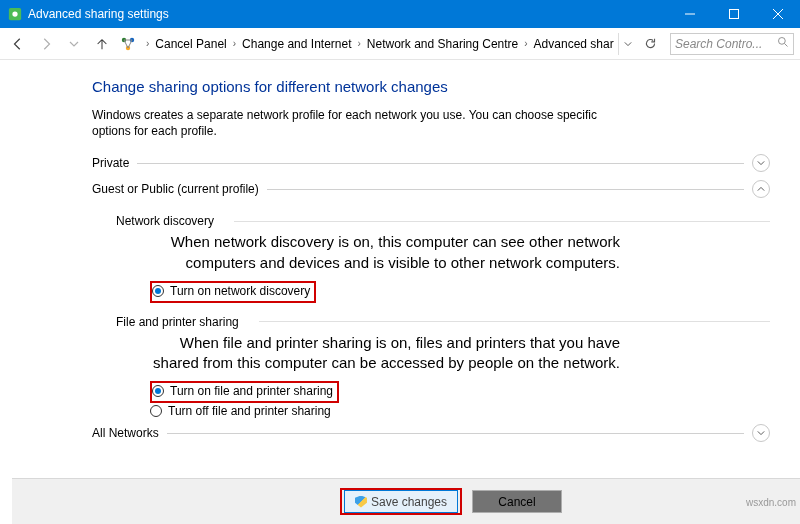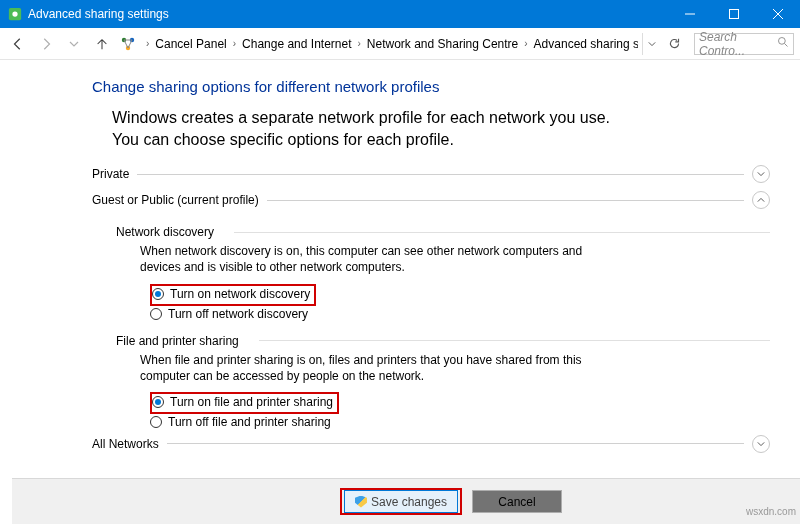--- a/index.html
+++ b/index.html
@@ -42,54 +42,54 @@
   .navbtn { width:24px; height:24px; display:flex; align-items:center; justify-content:center; color:#606060; }
   .navbtn.disabled { color:#b0b0b0; }
   .crumb-icon { width:16px; height:16px; margin: 0 4px 0 2px; display:flex;align-items:center;justify-content:center;}
   .breadcrumbs { display:flex; align-items:center; flex:1; gap:2px; color:#000; white-space:nowrap; overflow:hidden;}
   .crumb { padding:2px 2px; }
   .crumb-sep { color:#606060; padding:0 2px; font-size:10px;}
   .nav-right { display:flex; align-items:center; gap:2px; }
   .dd { width:18px; height:22px; display:flex; align-items:center; justify-content:center; color:#555; border-left:1px solid #ddd;}
   .refresh { width:24px; height:24px; display:flex; align-items:center; justify-content:center; color:#555;}
   .searchbox {
-    width:100px; height:22px; border:1px solid #ccc; margin-left:6px;
+    width:124px; height:22px; border:1px solid #ccc; margin-left:6px;
     display:flex; align-items:center; padding:0 4px; color:#888; font-style:italic;
   }
   .searchbox .sicon { margin-left:auto; color:#888;}
 
   .content {
     position:absolute;
     top:60px; bottom:46px; left:0; right:0;
     overflow:hidden;
     padding: 10px 30px 6px 92px;
   }
   h1.pagetitle {
     color:#003399;
     font-weight:400;
     font-size:15px;
     margin:8px 0 12px 0;
   }
-  .desc { color:#000; margin-bottom:14px; line-height:1.35; max-width:520px; font-size:16px;margin-left:20px;}
+  .desc { color:#000; margin-bottom:14px; line-height:1.35; max-width:520px; font-size:12px;}
   .section-row {
     display:flex; align-items:center; gap:8px;
     padding: 1px 0;
     margin: 2px 0 6px 0;
     font-size:12px;
   }
   .section-row .label { white-space:nowrap;}
   .section-row .line { flex:1; height:1px; background:#d0d0d0; }
   .chev {
     width:18px; height:18px; border:1px solid #c8c8c8; border-radius:50%;
     display:flex; align-items:center; justify-content:center; color:#555;
     font-size:10px;
   }
   .subheading { margin: 15px 0 4px 24px; font-size:12px; display:flex; align-items:center; gap:20px;}
   .subheading .line { flex:1; height:1px; background:#e0e0e0; }
-  .subdesc { margin: 4px 0 8px 48px; max-width:480px; line-height:1.35; font-size:12px;}
+  .subdesc { margin: 4px 0 8px 48px; max-width:480px; line-height:1.35; font-size:15px;text-align:right;}
   .radios { margin-left:58px; }
   .radio-line { display:flex; align-items:center; gap:6px; padding:1px 0; font-size:12px;}
   .radio-dot {
     width:12px; height:12px; border:1px solid #333; border-radius:50%;
     display:flex; align-items:center; justify-content:center; background:#fff;
   }
   .radio-dot.checked::after {
     content:""; width:6px; height:6px; border-radius:50%; background:#0078d7;
   }
   .highlight-box {
@@ -110,21 +110,21 @@
     font-size:12px; padding:0 10px;
   }
   .btn.primary { border:1px solid #0078d7; background:#e5f1fb; color:#444;}
   .highlight-btn { border:2px solid #d00000; padding:0 2px;}
   .shield {
     width:12px; height:12px;
     background: linear-gradient(135deg,#3ca0e7 50%,#f7c948 50%);
     clip-path: polygon(50% 0,100% 18%,100% 60%,50% 100%,0 60%,0 18%);
   }
   .watermark {
-    position:absolute; right:4px; bottom:7px; font-size:10px; color:#999;margin-top:33px;
+    position:absolute; right:4px; bottom:16px; font-size:10px; color:#999;margin-top:33px;
   }
 </style>
 </head>
 <body>
 
 <div class="titlebar">
   <span class="appicon">
     <svg width="14" height="14" viewBox="0 0 16 16">
         <rect x="1" y="1" width="14" height="14" fill="#4cbb55" rx="2"></rect>
         <circle cx="8" cy="8" r="3" fill="#fff"></circle>
@@ -210,21 +210,21 @@
         <svg width="12" height="12" viewBox="0 0 16 16">
             <circle cx="6.5" cy="6.5" r="4.5" fill="none" stroke="#888" stroke-width="1.2"></circle>
             <line x1="10" y1="10" x2="14" y2="14" stroke="#888" stroke-width="1.2"></line>
           </svg>
       </span>
     </div>
   </div>
 </div>
 
 <div class="content">
-  <h1 class="pagetitle">Change sharing options for different network profiles</h1>
+  <h1 class="pagetitle">Change sharing options for different network changes</h1>
   <div class="desc">Windows creates a separate network profile for each network you use. You can choose specific options for each profile.</div>
 
   <div class="section-row">
     <span class="label">Private</span>
     <span class="line"></span>
     <span class="chev">
       <svg width="8" height="8" viewBox="0 0 10 10">
           <path d="M1 3 L5 7 L9 3" fill="none" stroke="#555" stroke-width="1.2"></path>
         </svg>
     </span>
@@ -245,24 +245,20 @@
     <span class="line"></span>
   </div>
   <div class="subdesc">When network discovery is on, this computer can see other network computers and devices and is visible to other network computers.</div>
   <div class="radios">
     <span class="highlight-box">
       <div class="radio-line">
         <span class="radio-dot checked"></span>
         <span>Turn on network discovery</span>
       </div>
     </span>
-    <div class="radio-line">
-      <span class="radio-dot"></span>
-      <span>Turn off network discovery</span>
-    </div>
   </div>
 
   <div class="subheading" style="margin-top:12px">
     <span>File and printer sharing</span>
     <span class="line"></span>
   </div>
   <div class="subdesc">When file and printer sharing is on, files and printers that you have shared from this computer can be accessed by people on the network.</div>
   <div class="radios">
     <span class="highlight-box">
       <div class="radio-line">

